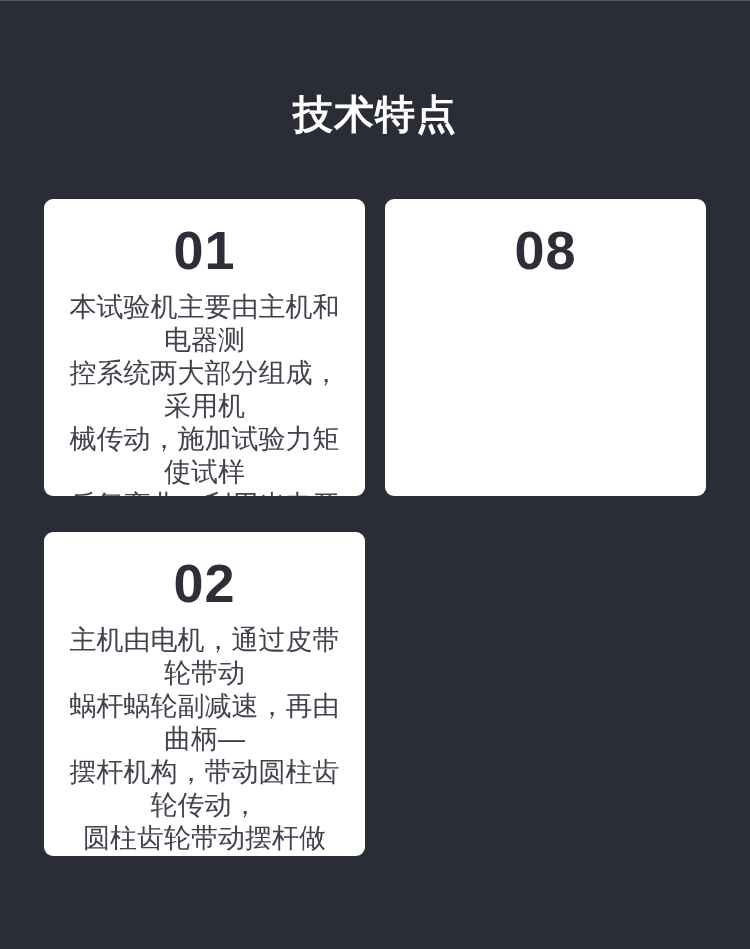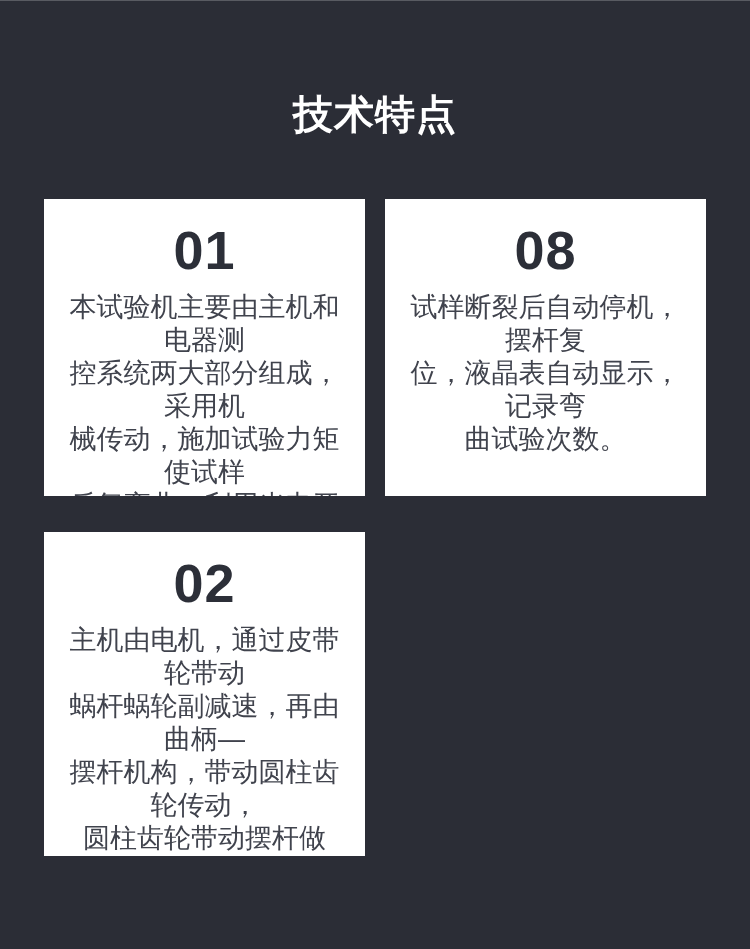--- a/index.html
+++ b/index.html
@@ -38,20 +38,21 @@
     grid-template-columns: 321px 321px;
     grid-template-rows: 297px 324px;
     column-gap: 20px;
     row-gap: 36px;
   }
   .feature-card {
     background: var(--card-background);
     text-align: center;
     padding: 22px 20px 0;
     overflow: hidden;
+    border-radius: 9px;
   }
   .feature-number {
     font-size: 54px;
     font-weight: 800;
     line-height: 58px;
     letter-spacing: 1px;
     color: var(--number-color);
     margin-bottom: 12px;
   }
   .feature-text {
@@ -73,23 +74,20 @@
       <div class="feature-number">01</div>
       <p class="feature-text">本试验机主要由主机和电器测
 控系统两大部分组成，采用机
 械传动，施加试验力矩使试样
 反复弯曲，利用光电开关来检
 测弯曲试验次数。</p>
     </section>
 
     <section class="feature-card">
       <div class="feature-number">08</div>
-      <p class="feature-text">试样断裂后自动停机，摆杆复
-位，液晶表自动显示，记录弯
-曲试验次数。</p>
     </section>
 
     <section class="feature-card">
       <div class="feature-number">02</div>
       <p class="feature-text">主机由电机，通过皮带轮带动
 蜗杆蜗轮副减速，再由曲柄—
 摆杆机构，带动圆柱齿轮传动，
 圆柱齿轮带动摆杆做 ±90°回
 转，从而使摆杆上的导套带动
 试样做 ±90°的弯曲，达到试

